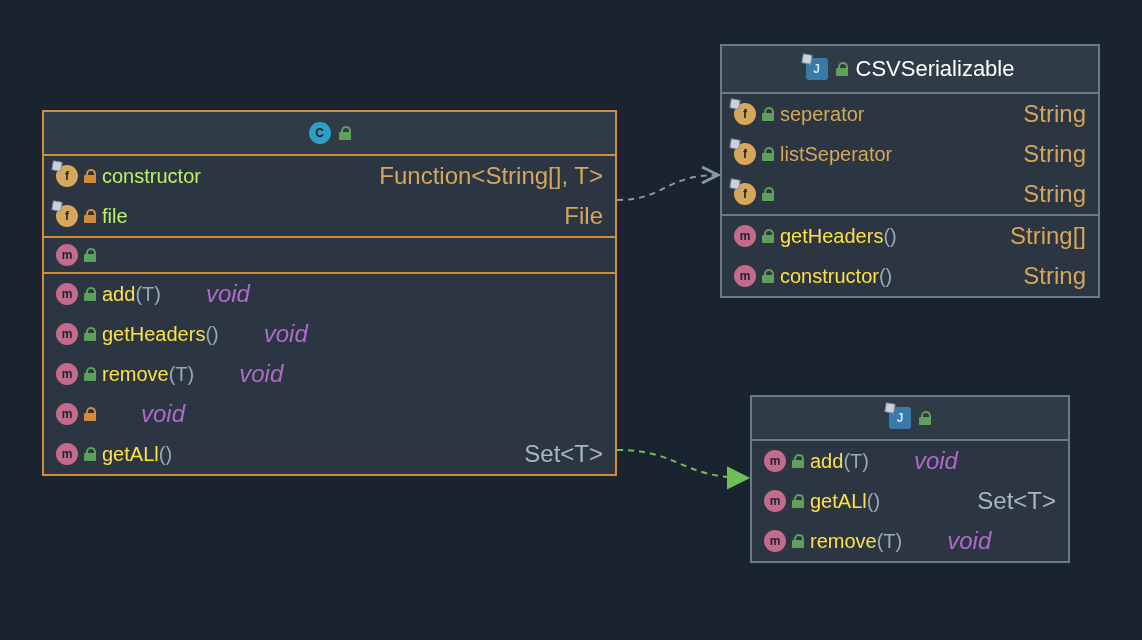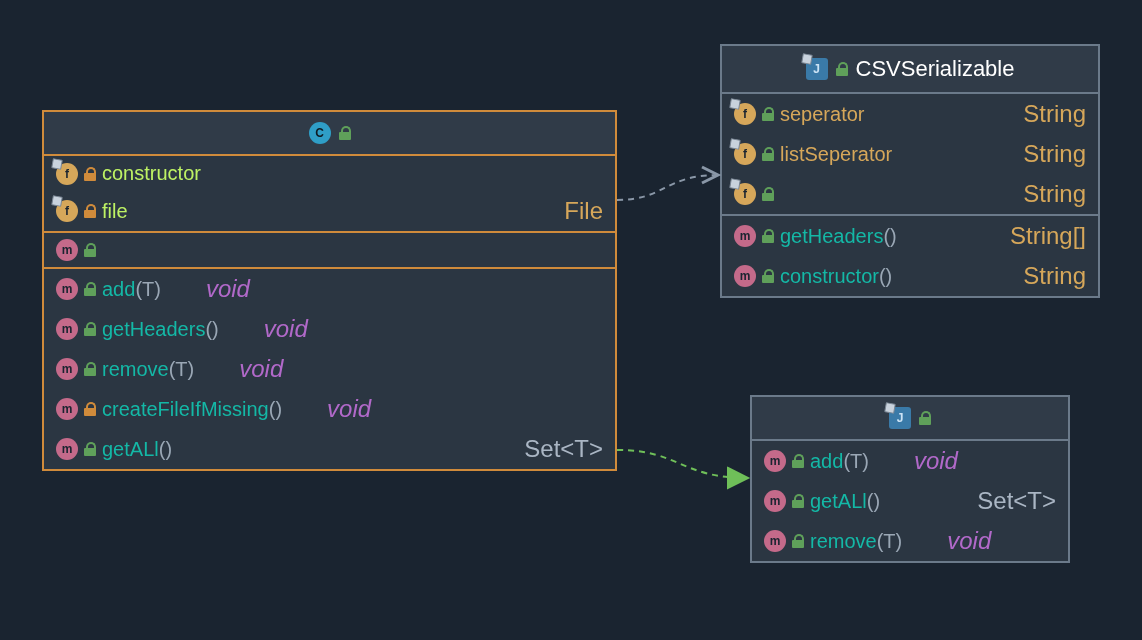--- a/index.html
+++ b/index.html
@@ -48,21 +48,21 @@
     font-size: 20px;
   }
   .row-params { font-size: 20px; color: #9aa7b5; }
   .row-type {
     margin-left: auto;
     font-size: 24px;
     color: #aab6c4;
   }
   .type-string { color: #d6a75a; }
   .type-void { color: #b169c9; font-style: italic; margin-left: 39px; }
-  .name-blue { color: #14b8a6; }
+  .name-blue { color: #fde047; }
   .name-red { color: #bef264; }
   .name-yellow { color: #d6a75a; }
 
   
   .badge {
     display: inline-flex;
     align-items: center;
     justify-content: center;
     width: 22px; height: 22px;
     border-radius: 50%;
@@ -109,20 +109,21 @@
 <div class="class-box" style="left:42px; top:110px; width:575px;">
   <div class="class-header">
     <span class="badge badge-c">C</span>
     <span class="lock lock-green"></span>
   </div>
   <div class="section">
     <div class="row">
       <span class="badge badge-f">f<span class="pin"></span></span>
       <span class="lock lock-orange"></span>
       <span class="row-name name-red">constructor</span>
+      <span class="row-type type-string">Function&lt;String[], T&gt;</span>
     </div>
     <div class="row">
       <span class="badge badge-f">f<span class="pin"></span></span>
       <span class="lock lock-orange"></span>
       <span class="row-name name-red">file</span>
       <span class="row-type type-string">File</span>
     </div>
   </div>
   <div class="section">
     <div class="row">
@@ -145,21 +146,20 @@
     </div>
     <div class="row">
       <span class="badge badge-m">m</span>
       <span class="lock lock-green"></span>
       <span><span class="row-name name-blue">remove</span><span class="row-params">(T)</span></span>
       <span class="row-type type-void">void</span>
     </div>
     <div class="row">
       <span class="badge badge-m">m</span>
       <span class="lock lock-orange"></span>
-      <span><span class="row-name name-blue">createFileIfMissing</span><span class="row-params">()</span></span>
       <span class="row-type type-void">void</span>
     </div>
     <div class="row">
       <span class="badge badge-m">m</span>
       <span class="lock lock-green"></span>
       <span><span class="row-name name-blue">getALl</span><span class="row-params">()</span></span>
       <span class="row-type">Set&lt;T&gt;</span>
     </div>
   </div>
 </div>

